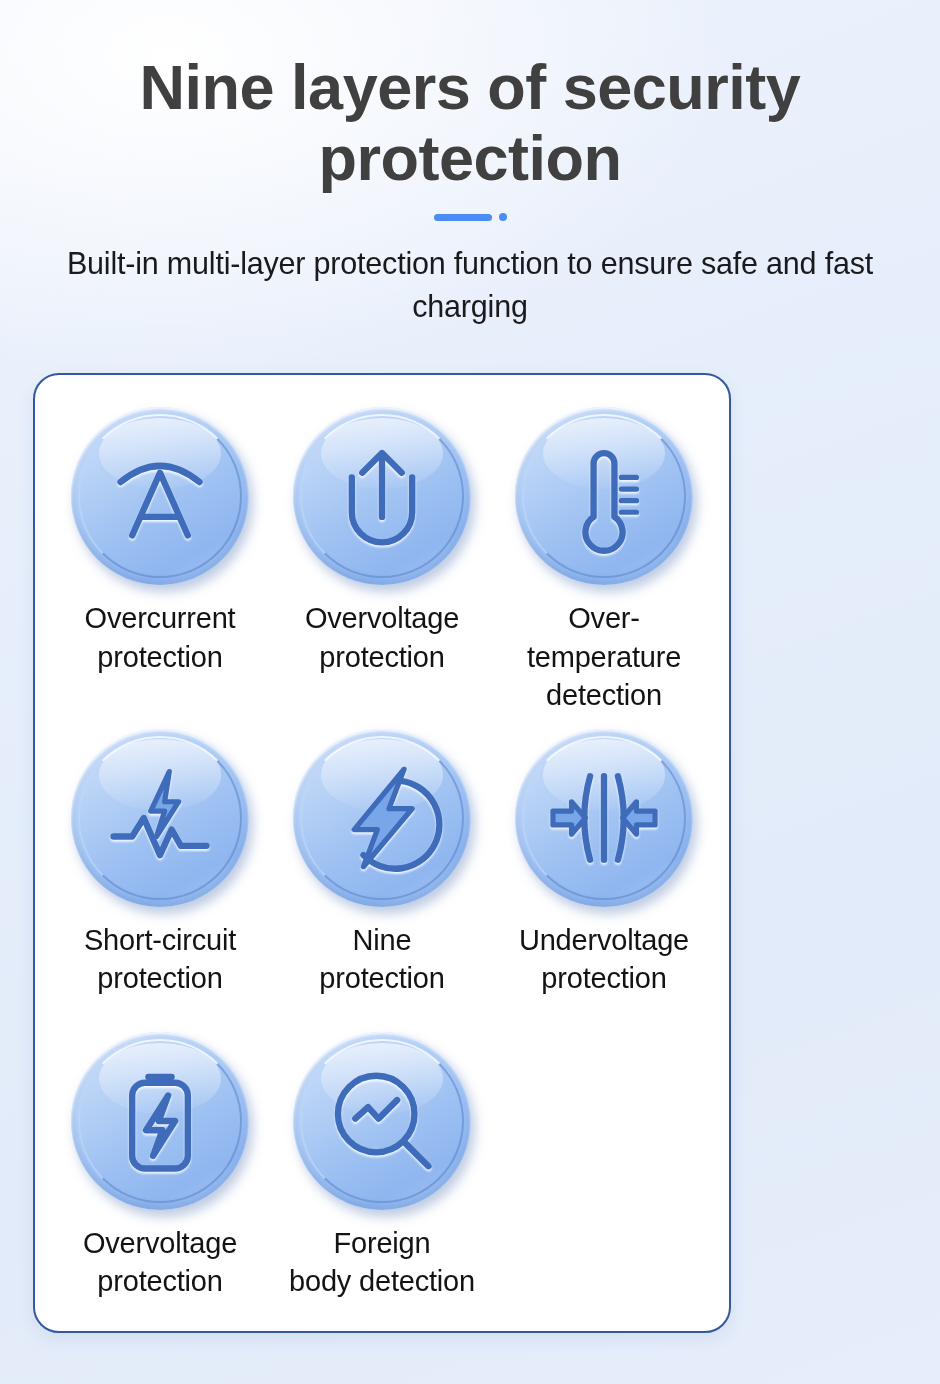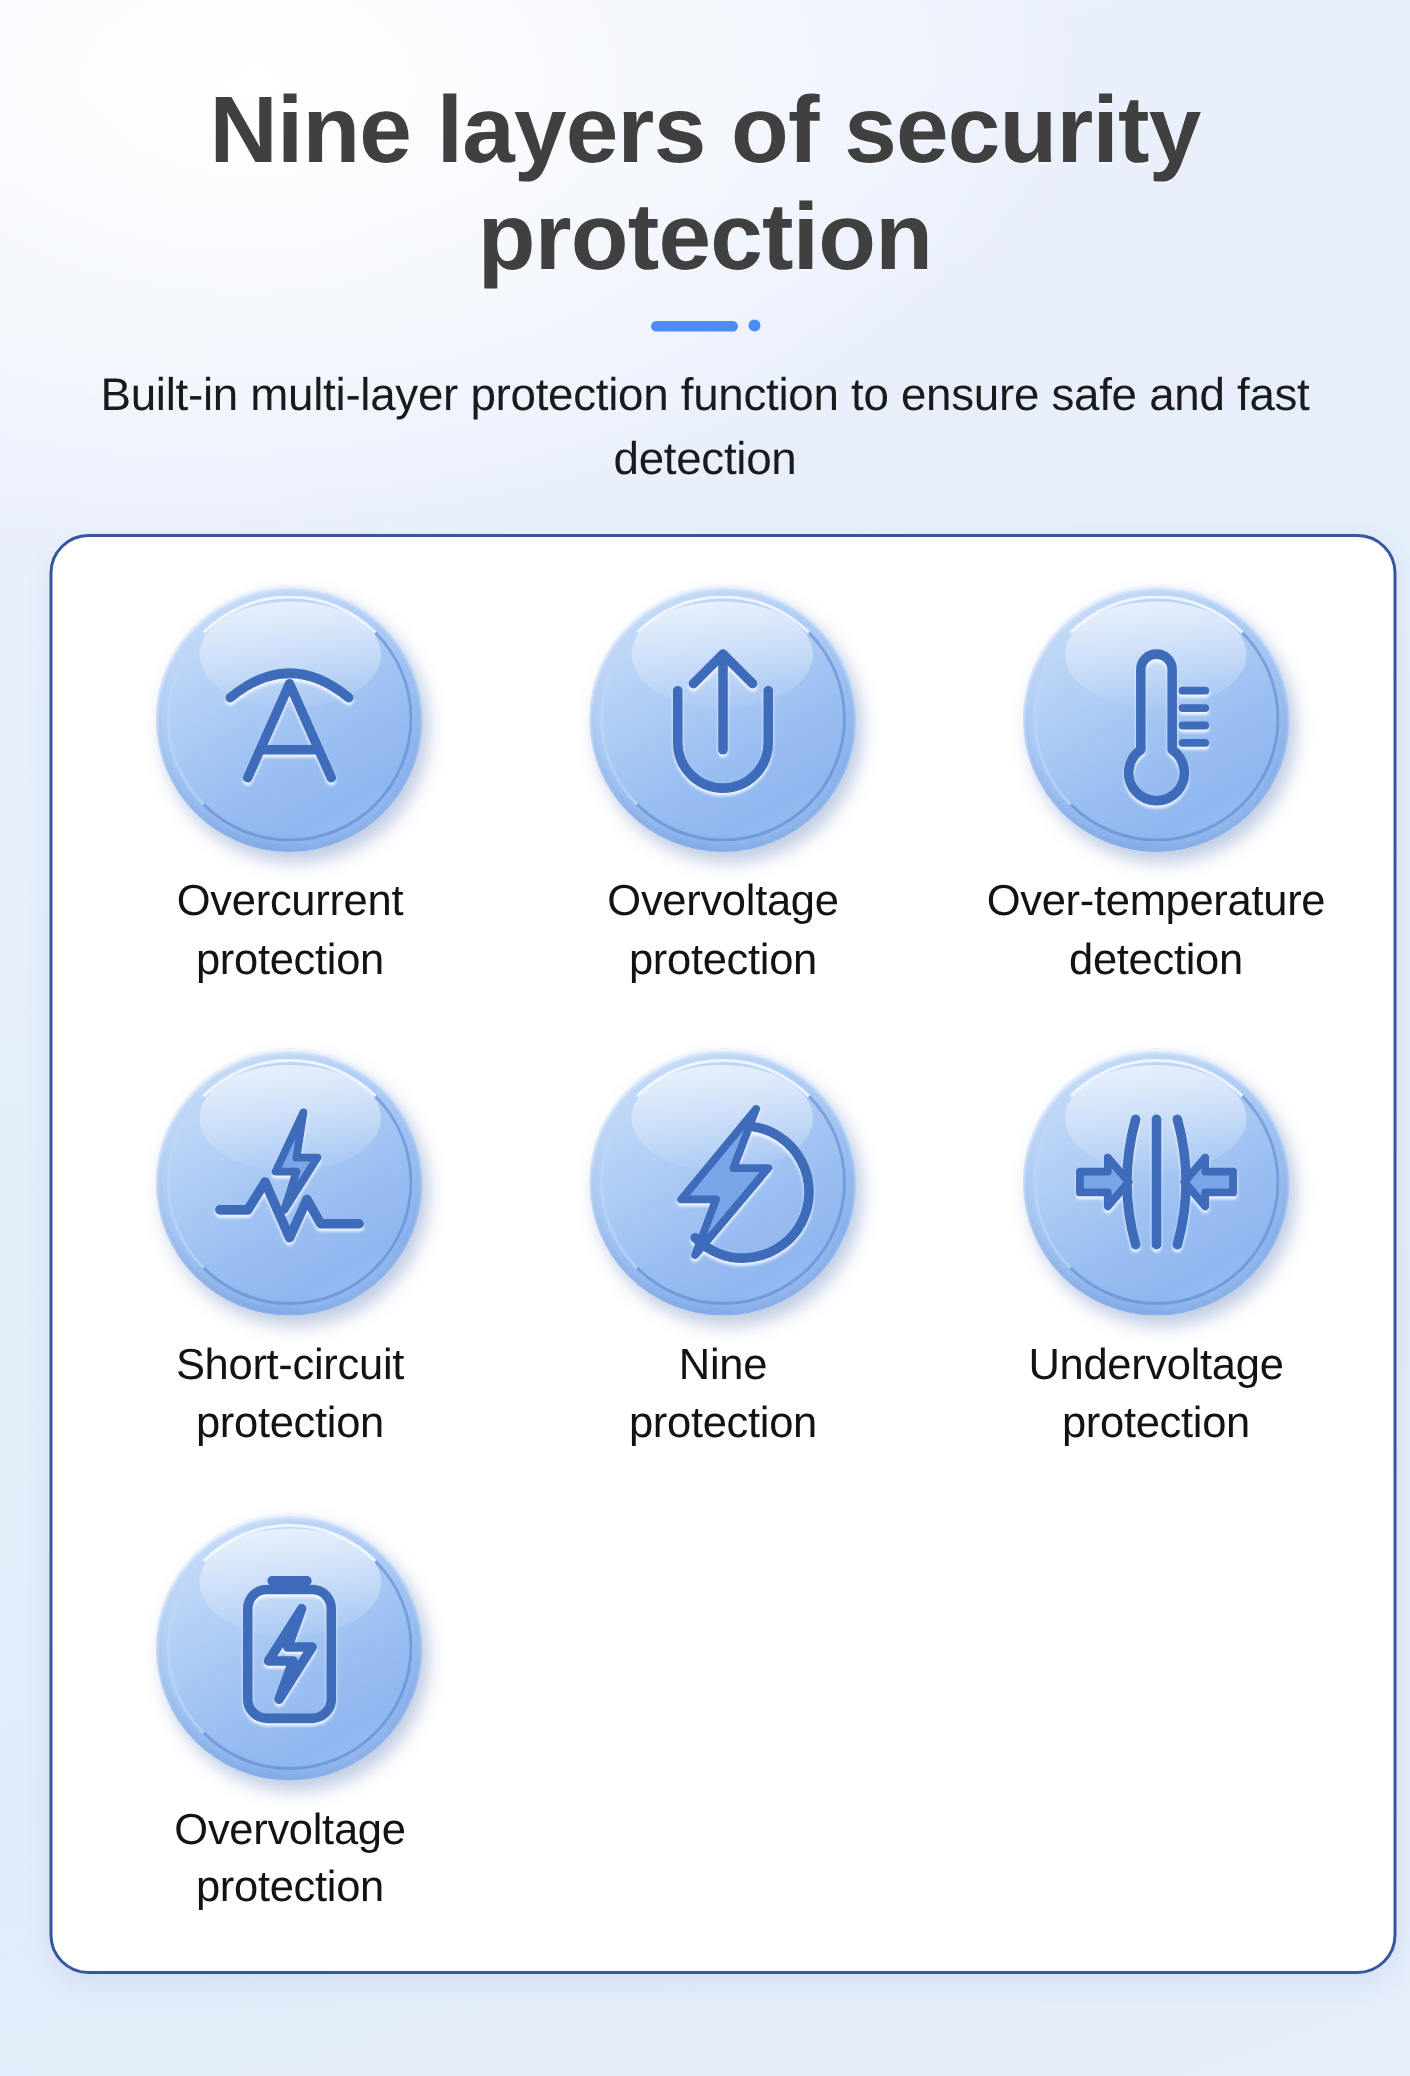--- a/index.html
+++ b/index.html
@@ -63,22 +63,22 @@
     color: #1a1a1c;
     font-weight: 400;
     padding: 0 56px;
     letter-spacing: -0.2px;
   }
 
   
   .card {
     position: absolute;
     left: 33px;
-    top: 356px;
-    width: 898px;
+    top: 373px;
+    width: 698px;
     height: 960px;
     background: #ffffff;
     border: 2px solid #33589e;
     border-radius: 26px;
     box-shadow: 0 6px 16px rgba(70,110,180,0.10);
   }
 
   .grid {
     width: 100%;
     height: 100%;
@@ -184,21 +184,21 @@
 <body>
 
 <div class="header">
   <h1 class="page-title">Nine layers of security protection</h1>
 
   <div class="divider">
     <span class="divider-bar"></span>
     <span class="divider-dot"></span>
   </div>
 
-  <p class="page-subtitle">Built-in multi-layer protection function to ensure safe and fast detection</p>
+  <p class="page-subtitle">Built-in multi-layer protection function to ensure safe and fast charging</p>
 </div>
 
 <div class="card">
   <div class="grid">
 
     <div class="cell">
       <div class="badge">
         <svg viewBox="0 0 100 100">
           <path class="glyph-stroke" d="M16 38 Q50 10 84 38"></path>
           <path class="glyph-stroke" d="M26 84 L50 30 L74 84"></path>
@@ -273,16 +273,27 @@
         <svg viewBox="0 0 100 100">
           <path class="glyph-stroke" d="M40 12 L60 12"></path>
           <rect class="glyph-stroke" x="26" y="17" width="48" height="74" rx="11"></rect>
           <path class="glyph-stroke" d="M57 28 L38 58 L52 58 L44 80 L63 50 L49 50 Z"></path>
         </svg>
       </div>
       <div class="cell-label">Overvoltage
 protection</div>
     </div>
 
+    <div class="cell">
+      <div class="badge">
+        <svg viewBox="0 0 100 100">
+          <circle class="glyph-stroke" cx="45" cy="44" r="33"></circle>
+          <path class="glyph-stroke" d="M69 68 L90 89"></path>
+          <path class="glyph-stroke" d="M27 48 L38 38 L47 48 L63 32"></path>
+        </svg>
+      </div>
+      <div class="cell-label">Foreign
+body detection</div>
+    </div>
 
 
   </div>
 </div>
 
 </body></html>

